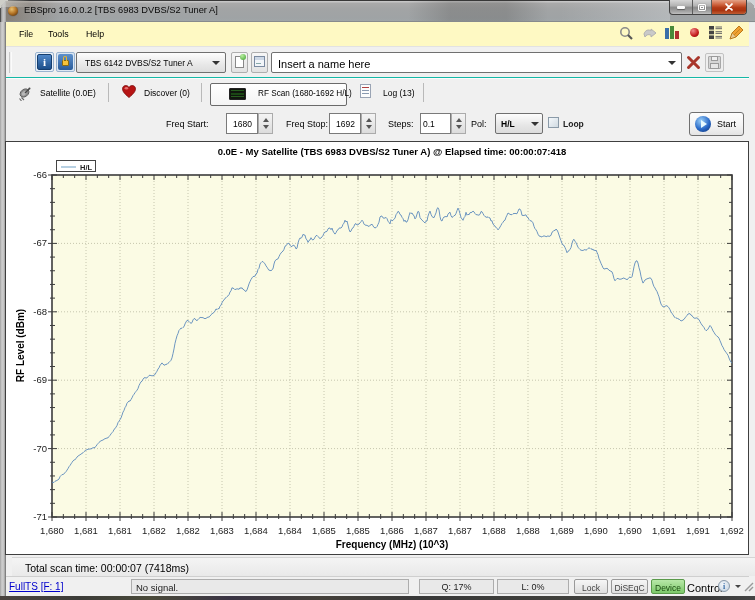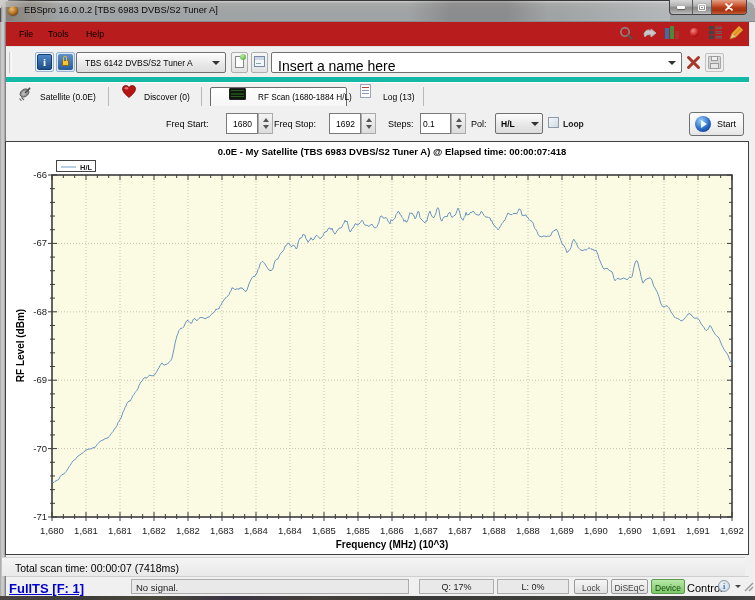--- a/index.html
+++ b/index.html
@@ -21,42 +21,42 @@
 #winbtns{left:669px;top:0;width:78px;height:15px;border:1px solid #434343;border-top:none;border-radius:0 0 4px 4px;display:flex;overflow:hidden;background:linear-gradient(180deg,#d6d6d6 0,#b4b4b4 40%,#8b8b8b 55%,#a8a8a8 85%,#c0c0c0)}
 #winbtns .b{height:100%;display:flex;align-items:center;justify-content:center;border-right:1px solid #5c5c5c}
 #winbtns .min{width:23px}
 #winbtns .max{width:19px}
 #winbtns .cls{width:34px;border-right:none;background:linear-gradient(180deg,#e4a287 0,#cd5f3a 35%,#b23a16 55%,#aa330f 75%,#c05c32)}
 #winbtns .glyph-min{width:8px;height:3px;background:#fdfdfd;border-radius:1px;box-shadow:0 1px 1px rgba(0,0,0,.4)}
 #winbtns .glyph-max{width:8px;height:7px;border:1px solid #fdfdfd;border-radius:1px;box-shadow:0 0 1px rgba(0,0,0,.5);position:relative}
 #winbtns .glyph-max:after{content:"";position:absolute;left:1px;top:1px;right:1px;bottom:1px;border:1px solid #fff}
 #winbtns .glyph-x{width:8px;height:8px}
 
-#menubar{left:6px;top:22px;width:743px;height:24px;background:#b91c1c}
+#menubar{left:6px;top:22px;width:743px;height:24px;background:#fef9c3}
 #menubar span{position:absolute;top:7px;font-size:8.8px;color:#000}
 
 #toolbar{left:6px;top:46px;width:743px;height:31px;background:#f0f0f0;border-top:1px solid #e2e2e2}
 
-#tabrow{left:6px;top:77px;width:743px;height:29px;background:#f0f0f0;border-top:5px solid #14b8a6;box-shadow:inset 0 1px 0 #fcfcfc}
+#tabrow{left:6px;top:77px;width:743px;height:29px;background:#f0f0f0;border-top:1px solid #14b8a6;box-shadow:inset 0 1px 0 #fcfcfc}
 .tabsep{position:absolute;top:5px;width:1px;height:19px;background:#b9b9b9}
 #activetab{position:absolute;left:204px;top:5px;width:137px;height:23px;background:linear-gradient(180deg,#ffffff,#f4f4f4);border:1px solid #6a6a6a;border-radius:2px}
 .tabtxt{position:absolute;font-size:8.5px;color:#000;top:10px;white-space:nowrap}
 
 #ctrlrow{left:6px;top:106px;width:743px;height:35px;background:#f0f0f0}
 
 #chartpanel{left:5px;top:141px;width:744px;height:414px;background:#fff;border:1px solid #3f3f3f}
 #chartsvg{left:0;top:0;width:755px;height:600px}
 #charttitle{left:29px;top:146px;width:726px;text-align:center;font-size:9.5px;font-weight:bold;color:#000}
 #legend{left:56px;top:160px;width:40px;height:12px;background:#fff;border:1px solid #444;font-size:7.5px;font-weight:bold;color:#222}
 #legend .ln{position:absolute;left:4px;top:5px;width:15px;height:2px;background:#b7d0e2}
 #legend .tx{position:absolute;left:23px;top:2px}
 #xaxistitle{left:37px;top:539px;width:710px;text-align:center;font-size:10px;font-weight:bold;color:#000}
 #yaxistitle{left:-140px;top:340px;width:320px;text-align:center;font-size:10px;font-weight:bold;color:#000;transform:rotate(-90deg)}
 
-#scanbar{left:2px;top:557px;width:743px;height:19px;background:linear-gradient(180deg,#f4f4f4,#e9e9e9);border-top:1px solid #d5d5d5;font-size:10.5px;color:#000;padding:4px 0 0 13px}
+#scanbar{left:12px;top:557px;width:743px;height:19px;background:linear-gradient(180deg,#f4f4f4,#e9e9e9);border-top:1px solid #d5d5d5;font-size:10.5px;color:#000;padding:4px 0 0 13px}
 #statusbar{left:6px;top:576px;width:743px;height:20px;background:#f0f0f0;border-top:1px solid #cfcfcf;font-size:9.5px}
 .sbox{position:absolute;top:2px;height:15px;border:1px solid #adadad;background:#e9e9e9;font-size:9px;color:#222}
 .sbtn{position:absolute;top:2px;height:15px;border:1px solid #9a9a9a;border-radius:2px;background:linear-gradient(180deg,#f6f6f6,#dfdfdf);font-size:8.5px;color:#444;text-align:center;padding-top:3px}
 .lblr{font-size:9px;color:#000}
 .spin2{width:15px;height:21px;border:1px solid #ababab;background:linear-gradient(180deg,#f4f4f4,#dcdcdc)}
 .spin2:before,.spin2:after{content:"";position:absolute;left:4px;border-left:3px solid transparent;border-right:3px solid transparent}
 .spin2:before{top:4px;border-bottom:4px solid #555}
 .spin2:after{bottom:4px;border-top:4px solid #555}
 </style></head>
 <body>
@@ -136,40 +136,40 @@
 <div class="abs" style="left:212px;top:61px;width:0;height:0;border-left:4px solid transparent;border-right:4px solid transparent;border-top:4px solid #333"></div>
 
 <div class="abs" style="left:231px;top:52px;width:17px;height:21px;border:1px solid #aeaeae;border-radius:2px;background:linear-gradient(180deg,#f7f7f7,#e2e2e2)"></div>
 <div class="abs" style="left:235px;top:56px;width:9px;height:12px;background:#fff;border:1px solid #888"></div>
 <div class="abs" style="left:240px;top:54px;width:6px;height:6px;border-radius:50%;background:radial-gradient(circle at 35% 30%,#b8f0a0,#3f9e2f)"></div>
 <div class="abs" style="left:251px;top:52px;width:17px;height:21px;border:1px solid #aeaeae;border-radius:2px;background:linear-gradient(180deg,#f7f7f7,#e2e2e2)"></div>
 <div class="abs" style="left:254px;top:56px;width:11px;height:11px;border:1px solid #7a8aa0;background:linear-gradient(180deg,#cdd8e6 0,#cdd8e6 3px,#f2f5f9 3px)"></div>
 <div class="abs" style="left:256px;top:63px;width:5px;height:1px;background:#8aa">&nbsp;</div>
 
 <div class="abs" style="left:271px;top:52px;width:411px;height:21px;border:1px solid #707070;border-radius:2px;background:#fff"></div>
-<span class="abs" style="left:278px;top:58px;font-size:14px;color:#000">Insert a name here</span>
+<span class="abs" style="left:278px;top:58px;font-size:11px;color:#000">Insert a name here</span>
 <div class="abs" style="left:668px;top:61px;width:0;height:0;border-left:4px solid transparent;border-right:4px solid transparent;border-top:4px solid #333"></div>
 
 <svg class="abs" style="left:686px;top:54px" width="15" height="17" viewBox="0 0 15 17">
     <path d="M2.5 3.5 L12.5 13.5 M12.5 3.5 L2.5 13.5" stroke="#a8362b" stroke-width="3" stroke-linecap="round"></path>
   </svg>
 
 <div class="abs" style="left:705px;top:53px;width:19px;height:19px;border:1px solid #c2c2c2;border-radius:2px;background:#eeeeee"></div>
 <div class="abs" style="left:708px;top:56px;width:13px;height:13px;background:#d5d5d5;border:1px solid #a8a8a8;border-radius:1px"></div>
 <div class="abs" style="left:711px;top:56px;width:7px;height:5px;background:#efefef;border:1px solid #9a9a9a"></div>
 <div class="abs" style="left:710px;top:63px;width:9px;height:6px;background:#e6e6e6;border:1px solid #9a9a9a"></div>
 
 <div class="abs" id="tabrow">
  <div class="tabsep" style="left:102px"></div>
  <div class="tabsep" style="left:195px"></div>
  <div id="activetab"></div>
  <div class="tabsep" style="left:417px"></div>
  <span class="tabtxt" style="left:34px">Satellite (0.0E)</span>
  <span class="tabtxt" style="left:138px">Discover (0)</span>
- <span class="tabtxt" style="left:252px;font-size:8.2px;top:10.5px">RF Scan (1680-1884 H/L)</span>
+ <span class="tabtxt" style="left:252px;font-size:8.2px;top:10.5px">RF Scan (1680-1692 H/L)</span>
  <span class="tabtxt" style="left:377px">Log (13)</span>
 </div>
 
 <svg class="abs" style="left:18px;top:86px" width="14" height="15" viewBox="0 0 14 15">
 <ellipse cx="6.5" cy="7" rx="4.8" ry="3.6" transform="rotate(-38 6.5 7)" fill="#8e8e8e" stroke="#5a5a5a" stroke-width="0.9"></ellipse>
 <ellipse cx="6" cy="7.4" rx="2.6" ry="1.9" transform="rotate(-38 6 7.4)" fill="#b8b8b8"></ellipse>
 <line x1="7" y1="7" x2="11.5" y2="2.5" stroke="#4a4a4a" stroke-width="1.3"></line>
 <circle cx="11.5" cy="2.5" r="1" fill="#4a4a4a"></circle>
 <path d="M3.5 11.5 L6 14 M1.5 12.5 L3.5 15" stroke="#6a6a6a" stroke-width="1.1"></path>
 </svg>
@@ -185,21 +185,21 @@
 <div class="abs" style="left:362px;top:87px;width:7px;height:1px;background:#b04040"></div>
 <div class="abs" style="left:362px;top:90px;width:7px;height:1px;background:#8a9ab0"></div>
 <div class="abs" style="left:362px;top:93px;width:7px;height:1px;background:#8a9ab0"></div>
 
 <div class="abs" id="ctrlrow"></div>
 
 <span class="abs lblr" style="left:166px;top:119px">Freq Start:</span>
 <div class="abs" style="left:226px;top:113px;width:32px;height:21px;background:#fff;border:1px solid #7a7a7a"></div>
 <span class="abs" style="left:233px;top:119px;font-size:8.5px">1680</span>
 <div class="abs spin2" style="left:258px;top:113px"></div>
-<span class="abs lblr" style="left:274px;top:119px">Freq Stop:</span>
+<span class="abs lblr" style="left:286px;top:119px">Freq Stop:</span>
 <div class="abs" style="left:329px;top:113px;width:32px;height:21px;background:#fff;border:1px solid #7a7a7a"></div>
 <span class="abs" style="left:336px;top:119px;font-size:8.5px">1692</span>
 <div class="abs spin2" style="left:361px;top:113px"></div>
 <span class="abs lblr" style="left:388px;top:119px">Steps:</span>
 <div class="abs" style="left:420px;top:113px;width:31px;height:21px;background:#fff;border:1px solid #7a7a7a"></div>
 <span class="abs" style="left:423px;top:119px;font-size:8.5px">0.1</span>
 <div class="abs spin2" style="left:451px;top:113px"></div>
 <span class="abs lblr" style="left:471px;top:119px">Pol:</span>
 <div class="abs" style="left:495px;top:113px;width:48px;height:21px;border:1px solid #707070;border-radius:2px;background:linear-gradient(180deg,#fdfdfd,#e6e6e6 60%,#dcdcdc)"></div>
 <span class="abs" style="left:501px;top:119px;font-size:8.5px;font-weight:bold">H/L</span>
@@ -539,21 +539,21 @@
 </svg>
 <div class="abs" id="charttitle">0.0E - My Satellite (TBS 6983 DVBS/S2 Tuner A) @ Elapsed time: 00:00:07:418</div>
 <div class="abs" id="legend">
     <span class="ln"></span>
     <span class="tx">H/L</span>
   </div>
 <div class="abs" id="xaxistitle">Frequency (MHz) (10^3)</div>
 <div class="abs" id="yaxistitle">RF Level (dBm)</div>
 <div class="abs" id="scanbar">Total scan time: 00:00:07 (7418ms)</div>
 <div class="abs" id="statusbar">
-    <span style="position:absolute;left:3px;top:4px;color:#0000cc;font-weight:bold;text-decoration:underline;font-size:13px">FullTS [F: 1]</span>
+    <span style="position:absolute;left:3px;top:4px;color:#0000cc;font-weight:normal;text-decoration:underline;font-size:10px">FullTS [F: 1]</span>
 <div class="sbox" style="left:125px;width:278px">
       <span style="position:absolute;left:4px;top:2px;font-size:9.5px">No signal.</span>
     </div>
 <div class="sbox" style="left:413px;width:75px;text-align:center;padding-top:2px">Q: 17%</div>
 <div class="sbox" style="left:491px;width:72px;text-align:center;padding-top:2px">L: 0%</div>
 <div class="sbtn" style="left:568px;width:34px">Lock</div>
 <div class="sbtn" style="left:605px;width:37px">DiSEqC</div>
 <div class="sbtn" style="left:645px;width:34px;background:linear-gradient(180deg,#b8e8a8,#7cc86a);border-color:#5a9a4a;color:#1a4a10">Device</div>
 <span style="position:absolute;left:681px;top:5px;font-size:11px;color:#000">Control</span>
 <div style="position:absolute;left:712px;top:3px;width:12px;height:12px;border-radius:50%;background:radial-gradient(circle at 40% 35%,#f2f6fa,#c2d2e0);border:1px solid #8899aa;text-align:center;font-size:8px;font-weight:bold;color:#3a6ea8;line-height:12px;font-family:'Liberation Serif',serif">i</div>

